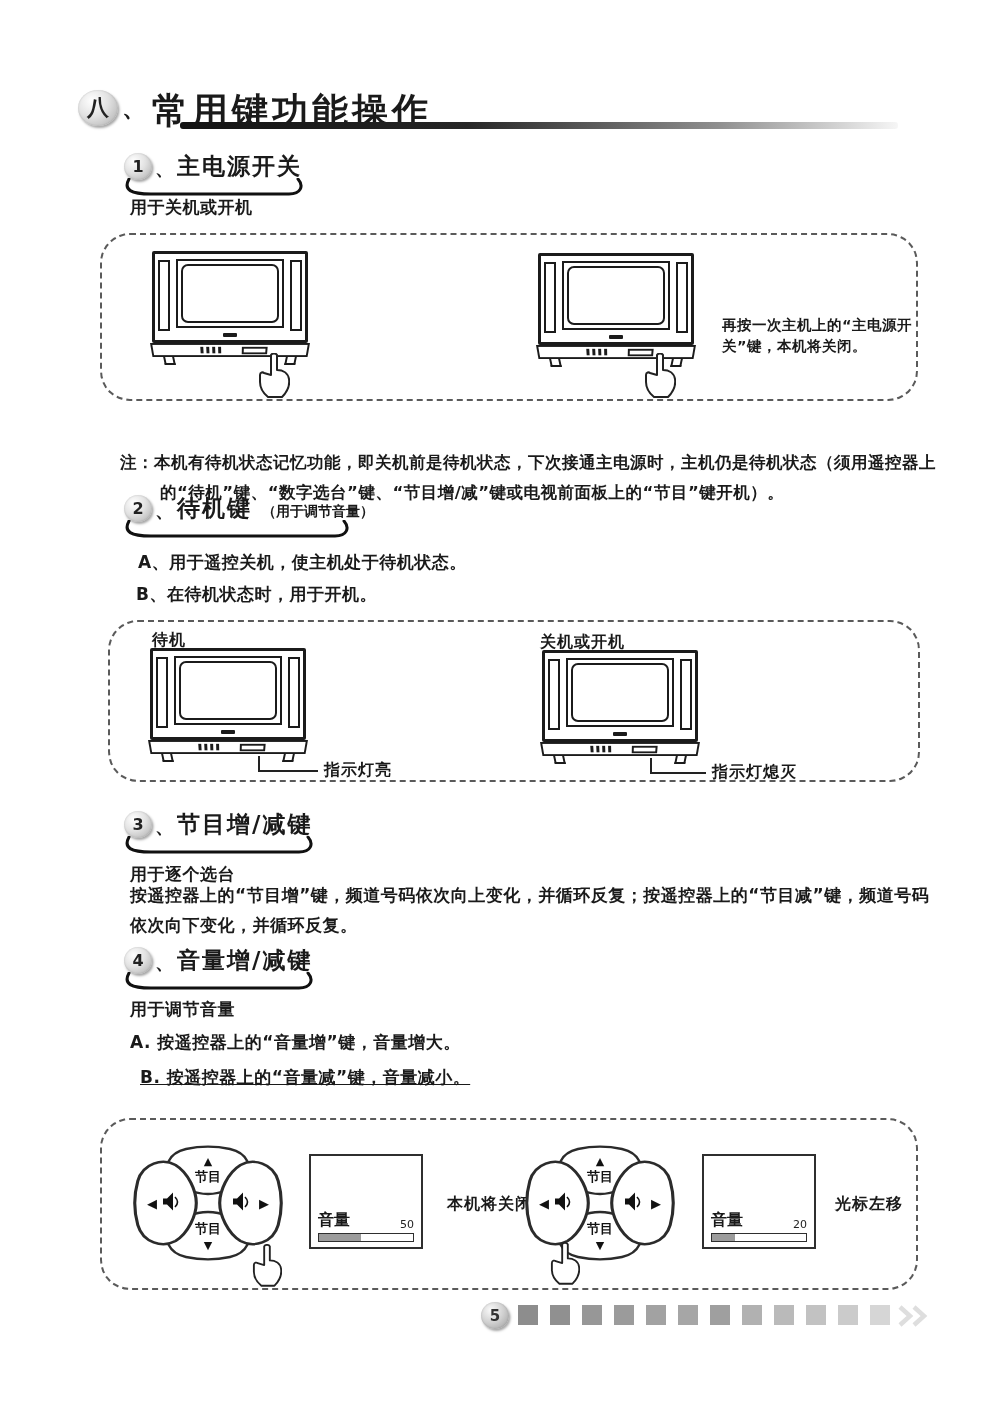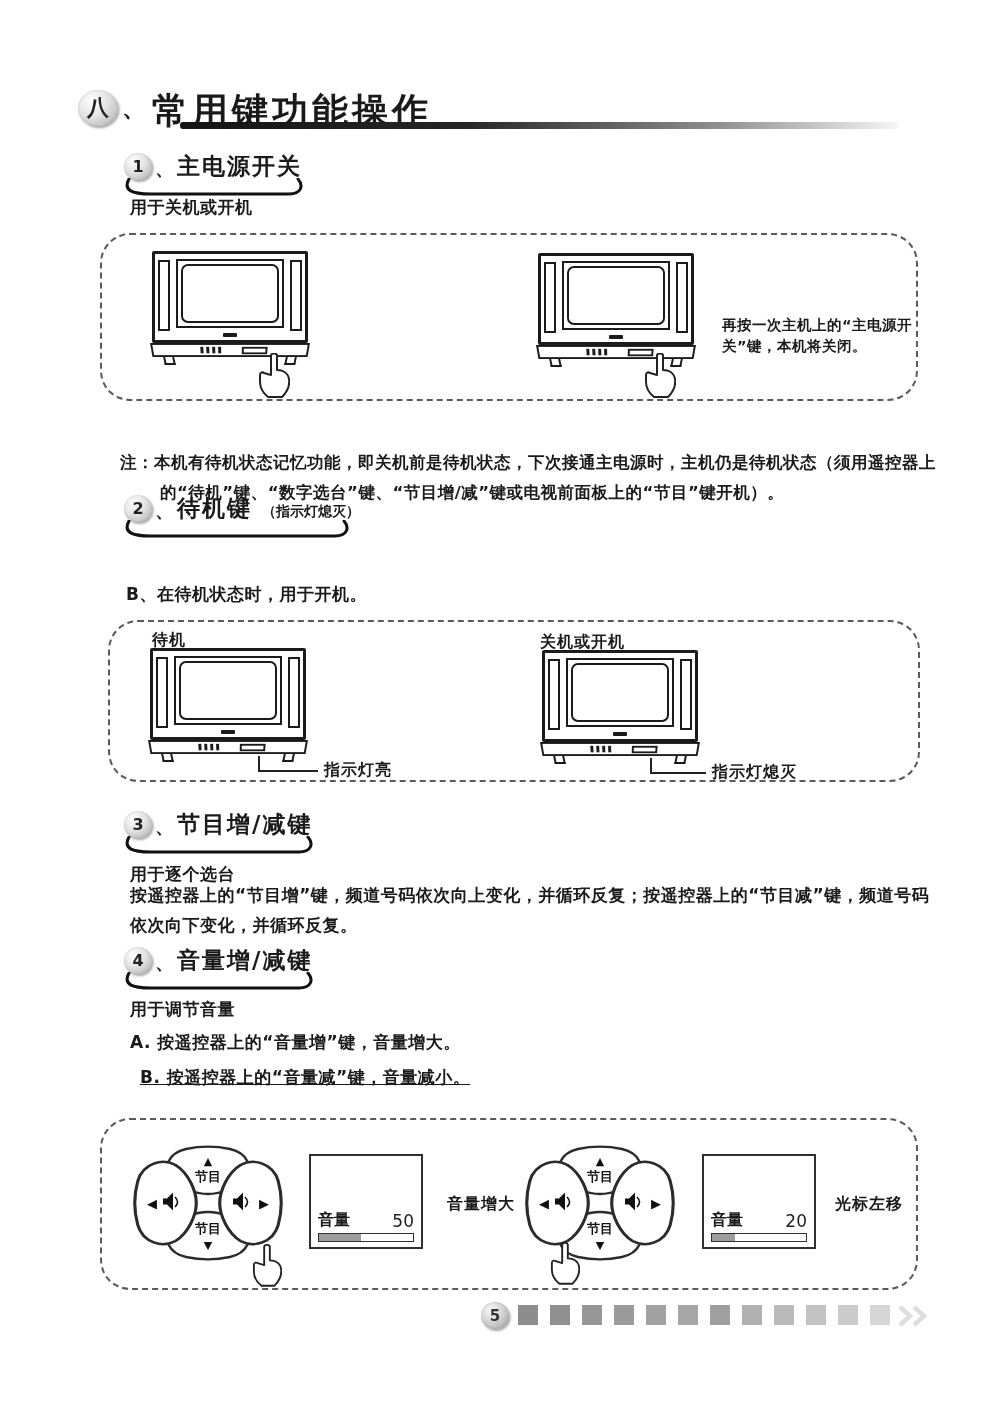--- a/index.html
+++ b/index.html
@@ -58,21 +58,21 @@
   .callout { position:absolute; }
   .callout polyline { stroke:#222; stroke-width:2; fill:none; }
   .callout-label { position:absolute; font-size:16px; font-weight:900; letter-spacing:1px; }
   
   .dpad { position:absolute; }
   .dpad path.petal { fill:#fff; stroke:#2b2b2b; stroke-width:2.4; }
   .dpad text { font-family:"DejaVu Sans","Liberation Sans",sans-serif; font-weight:900; fill:#111; text-anchor:middle; }
   .osd { position:absolute; width:114px; height:95px; border:2px solid #2f2f2f; background:#fff; }
   .osd-row { position:absolute; left:7px; right:7px; bottom:16px; display:flex; justify-content:space-between; align-items:flex-end; }
   .osd-label { font-size:16px; font-weight:900; }
-  .osd-val { font-size:17px; font-weight:400; color:#222; }
+  .osd-val { font-size:11px; font-weight:400; color:#222; }
   .osd-bar { position:absolute; left:7px; right:7px; bottom:5px; height:9px; border:1px solid #2f2f2f; background:#fff; }
   .osd-fill { height:100%; background:#9c9c9c; }
   .cursor-cap { position:absolute; font-size:16px; font-weight:900; letter-spacing:1px; }
   
   .pageball { position:absolute; left:481px; top:1302px; width:28px; height:27px; font-size:15px; font-weight:900;
     background: radial-gradient(circle at 35% 30%, #fafafa 0%, #cfcfcf 50%, #9a9a9a 100%); color:#333; }
   .fsq-wrap { position:absolute; left:518px; top:1305px; display:flex; gap:12px; }
   .fsq { width:20px; height:20px; }
   .fchev { position:absolute; left:896px; top:1304px; }
   .fchev path { stroke:#dedede; stroke-width:4.5; fill:none; }
@@ -157,26 +157,27 @@
     <div class="cap" style="left:596px; top:80px;margin-left:24px;">再按一次主机上的“主电源开关”键，本机将关闭。</div>
   </div>
 
   <div class="btext para note" style="left:120px; top:424px; width:818px; font-size:16.5px;">注：本机有待机状态记忆功能，即关机前是待机状态，下次接通主电源时，主机仍是待机状态（须用遥控器上的“待机”键、“数字选台”键、“节目增/减”键或电视前面板上的“节目”键开机）。</div>
 
   <div class="sec-head" style="left:124px; top:494px;">
     <span class="ball">
         <span>2</span>
       </span>
     <span class="dun">、</span>
-    <span class="stitle"><span>待机键</span> <span class="ssub">（指示灯熄灭）</span></span>
+    <span class="stitle"><span>待机键</span> <span class="ssub">（用于调节音量）</span></span>
     <svg class="swoosh" width="236" height="20">
         <path d="M8,1 C2,12 10,16 30,16 L214,16 C226,16 229,8 223,1"></path>
       </svg>
   </div>
-  <div class="btext" style="left:126px; top:583px;">B、在待机状态时，用于开机。</div>
+  <div class="btext" style="left:138px; top:551px;">A、用于遥控关机，使主机处于待机状态。</div>
+  <div class="btext" style="left:136px; top:583px;">B、在待机状态时，用于开机。</div>
 
   <div class="dashbox" style="left:108px; top:620px; width:812px; height:162px;">
 
     <div class="tv-toplabel" style="left:42px; top:8px;">待机</div>
     <div class="tv" style="left:40px; top:26px;">
       <div class="cab">
         <div class="sp spl"></div>
         <div class="sp spr"></div>
         <div class="bez">
             <div class="scr"></div>
@@ -283,21 +284,21 @@
 
     <div class="osd" style="left:207px; top:34px;">
       <div class="osd-row">
         <span class="osd-label">音量</span>
         <span class="osd-val">50</span>
       </div>
       <div class="osd-bar">
           <div class="osd-fill" style="width: 45%;"></div>
         </div>
     </div>
-    <div class="cursor-cap" style="left:345px; top:74px;">音量增大</div>
+    <div class="cursor-cap" style="left:345px; top:74px;">本机将关闭</div>
 
     <svg class="dpad" style="left:420px; top:18px;" width="156" height="130" viewBox="-78 -65 156 130">
       <path class="petal" d="M0,-9 C-12,-9 -30,-15 -38,-25 C-45,-35 -40,-50 -22,-54 C-8,-57 8,-57 22,-54 C40,-50 45,-35 38,-25 C30,-15 12,-9 0,-9 Z"></path>
       <path class="petal" transform="rotate(180)" d="M0,-9 C-12,-9 -30,-15 -38,-25 C-45,-35 -40,-50 -22,-54 C-8,-57 8,-57 22,-54 C40,-50 45,-35 38,-25 C30,-15 12,-9 0,-9 Z"></path>
       <path class="petal" transform="scale(1.3,1) rotate(-90)" d="M0,-9 C-12,-9 -30,-15 -38,-25 C-45,-35 -40,-50 -22,-54 C-8,-57 8,-57 22,-54 C40,-50 45,-35 38,-25 C30,-15 12,-9 0,-9 Z"></path>
       <path class="petal" transform="scale(1.3,1) rotate(90)" d="M0,-9 C-12,-9 -30,-15 -38,-25 C-45,-35 -40,-50 -22,-54 C-8,-57 8,-57 22,-54 C40,-50 45,-35 38,-25 C30,-15 12,-9 0,-9 Z"></path>
       <text x="0" y="-38" font-size="11">▲</text>
       <text x="0" y="-22" font-size="13">节目</text>
       <text x="0" y="30" font-size="13">节目</text>
       <text x="0" y="46" font-size="11">▼</text>

